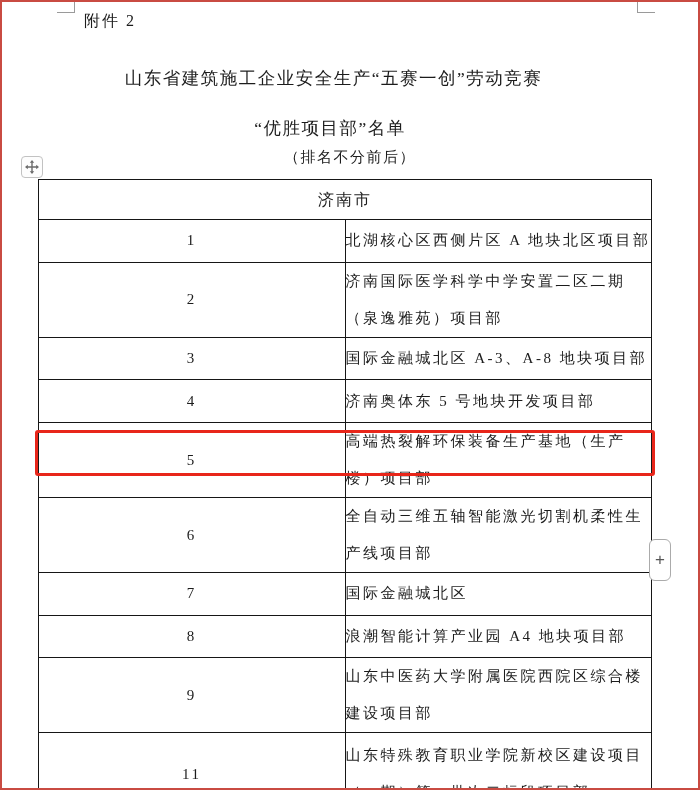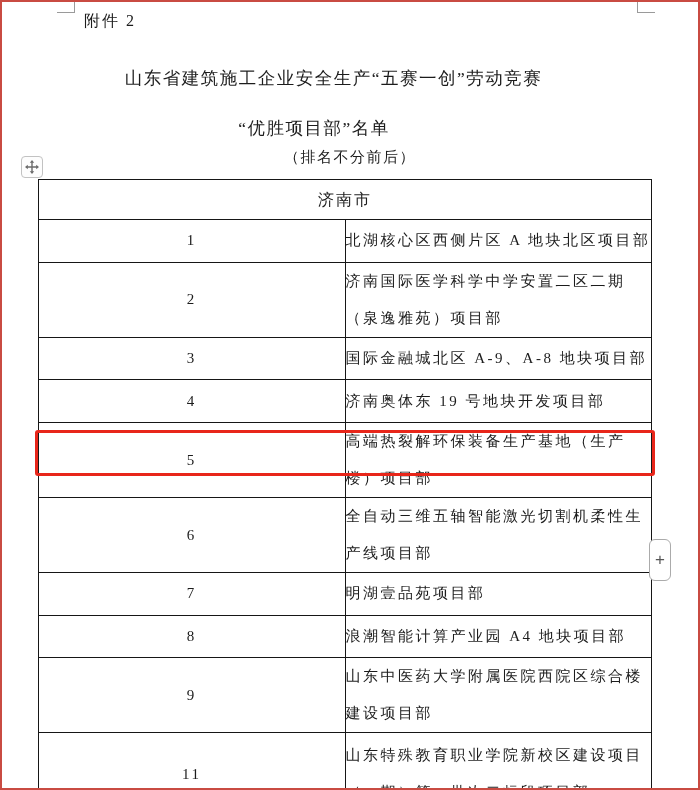--- a/index.html
+++ b/index.html
@@ -15,21 +15,21 @@
   }
   
   .crop{position:absolute;top:0;width:18px;height:13px;box-sizing:border-box;z-index:2;}
   .crop-left{left:57px;border-right:1px solid #9a9a9a;border-bottom:1px solid #9a9a9a;}
   .crop-right{left:637px;border-left:1px solid #9a9a9a;border-bottom:1px solid #9a9a9a;}
 
   
   .attachment{position:absolute;left:84px;top:11px;font-size:16px;letter-spacing:2px;}
   .title1{position:absolute;left:0;top:66px;width:667px;text-align:center;
           font-size:17.5px;letter-spacing:1.5px;}
-  .title2{position:absolute;left:0;top:116px;width:628px;text-align:center;
+  .title2{position:absolute;left:16px;top:116px;width:628px;text-align:center;
           font-size:17.5px;letter-spacing:1.5px;}
   .title3{position:absolute;left:0;top:148px;width:700px;text-align:center;
           font-size:15px;letter-spacing:1.5px;}
 
   
   table.doc{
     position:absolute;left:38px;top:179px;width:614px;
     border-collapse:collapse;table-layout:fixed;
   }
   table.doc td{
@@ -96,37 +96,37 @@
   <tr class="h43">
     <td class="numcol">1</td>
     <td class="namecol">北湖核心区西侧片区 A 地块北区项目部</td>
   </tr>
   <tr class="h43">
     <td class="numcol">2</td>
     <td class="namecol">济南国际医学科学中学安置二区二期（泉逸雅苑）项目部</td>
   </tr>
   <tr class="h43">
     <td class="numcol">3</td>
-    <td class="namecol">国际金融城北区 A-9、A-8 地块项目部</td>
+    <td class="namecol">国际金融城北区 A-3、A-8 地块项目部</td>
   </tr>
   <tr class="h43">
     <td class="numcol">4</td>
-    <td class="namecol">济南奥体东 19 号地块开发项目部</td>
+    <td class="namecol">济南奥体东 5 号地块开发项目部</td>
   </tr>
   <tr class="h43">
     <td class="numcol">5</td>
     <td class="namecol">高端热裂解环保装备生产基地（生产楼）项目部</td>
   </tr>
   <tr class="h43">
     <td class="numcol">6</td>
     <td class="namecol">全自动三维五轴智能激光切割机柔性生产线项目部</td>
   </tr>
   <tr class="h43">
     <td class="numcol">7</td>
-    <td class="namecol">明湖壹品苑项目部</td>
+    <td class="namecol">国际金融城北区</td>
   </tr>
   <tr class="h43">
     <td class="numcol">8</td>
     <td class="namecol">浪潮智能计算产业园 A4 地块项目部</td>
   </tr>
   <tr class="h43">
     <td class="numcol">9</td>
     <td class="namecol">山东中医药大学附属医院西院区综合楼建设项目部</td>
   </tr>
   <tr class="h83">

